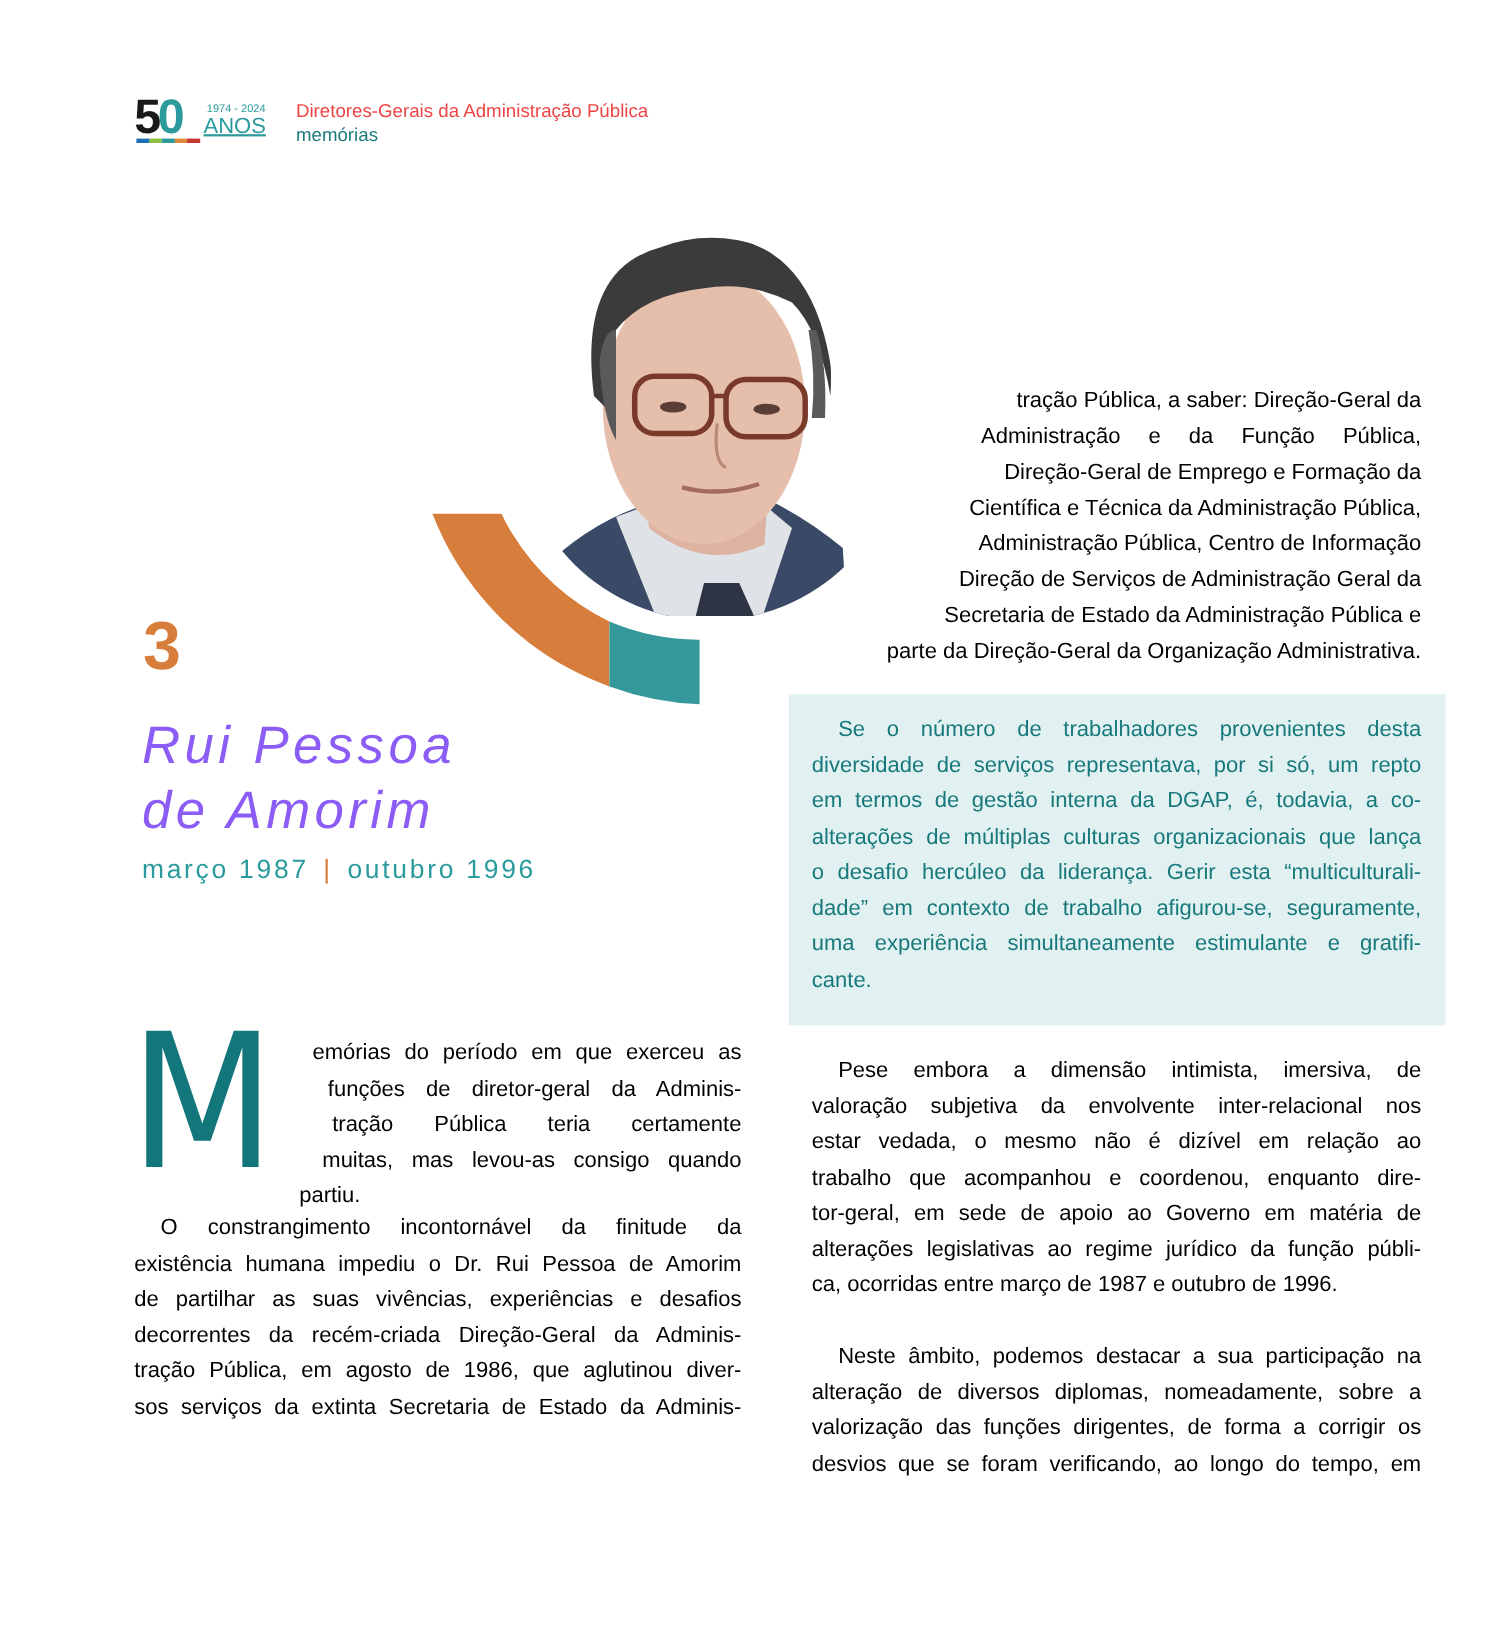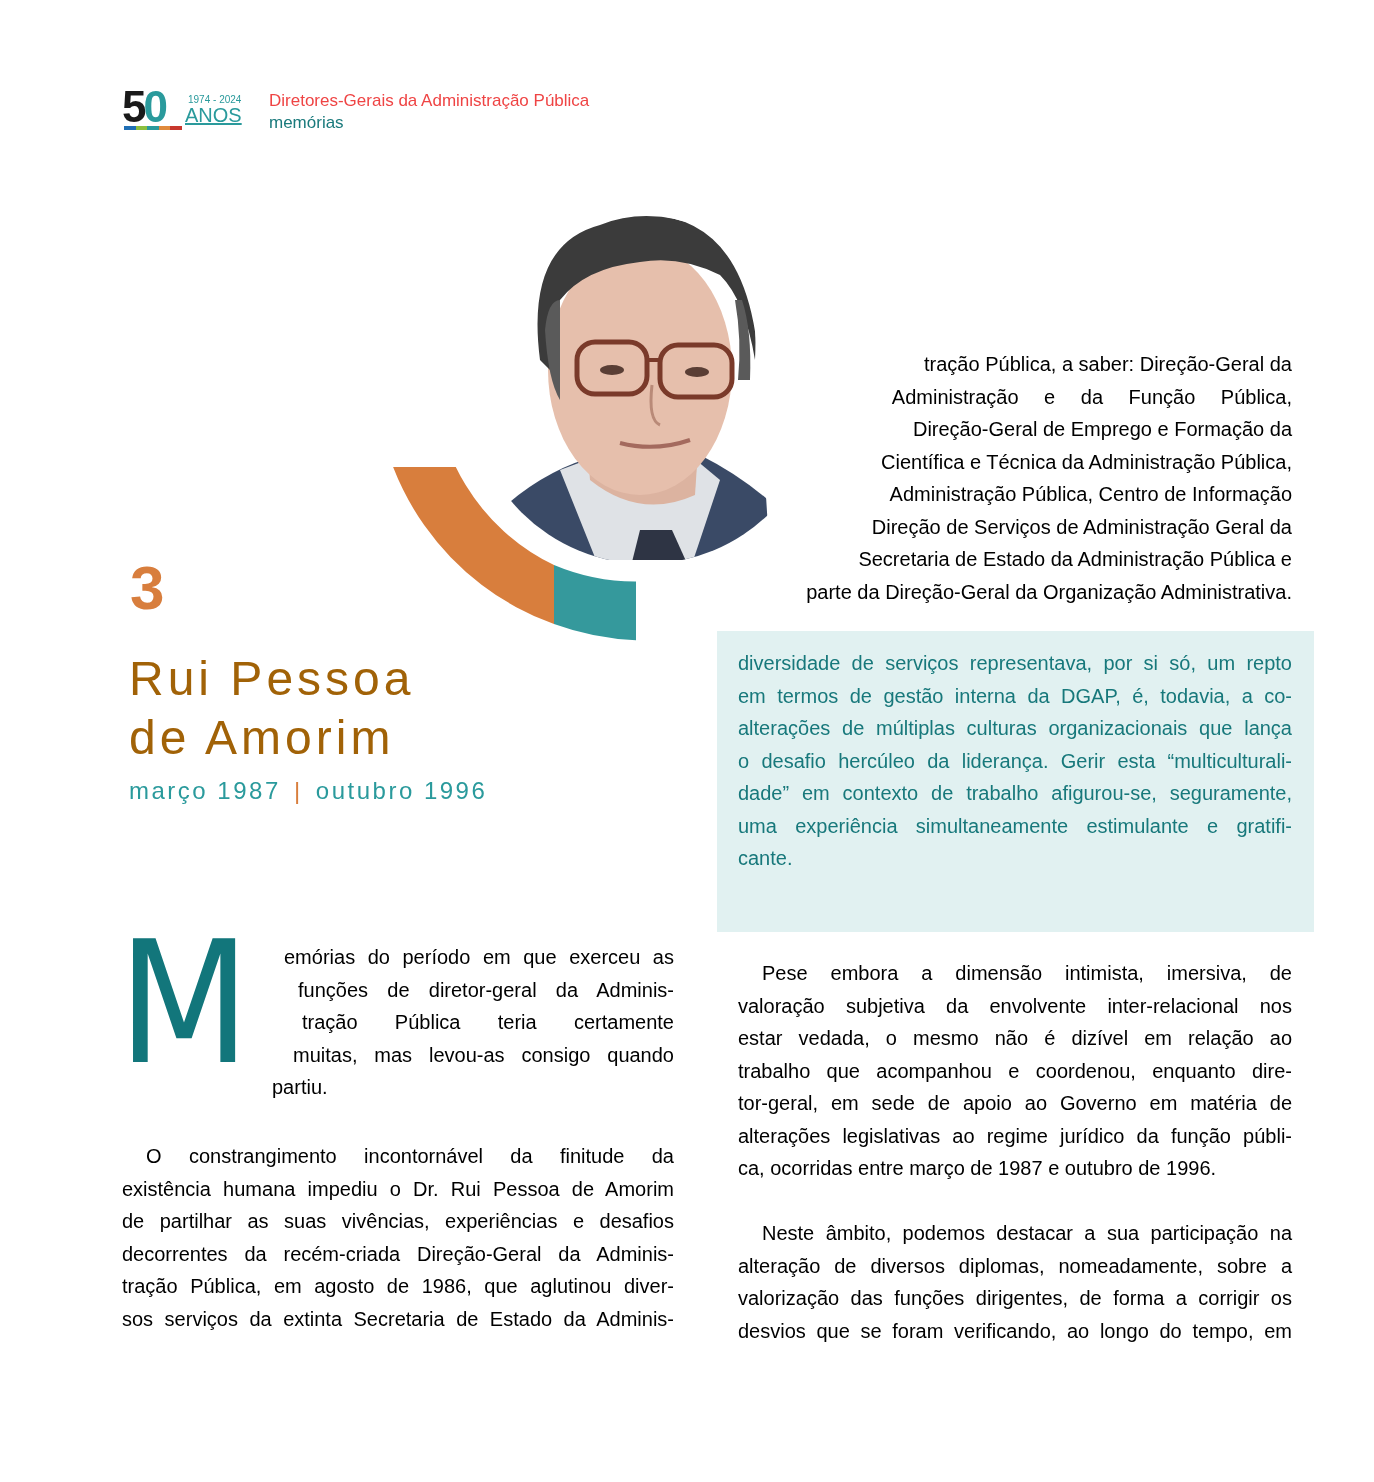--- a/index.html
+++ b/index.html
@@ -17,40 +17,40 @@
   .logo-bar span { flex: 1; }
   .header-title { left: 269px; top: 91px; font-size: 17px; color: #ef4444; }
   .header-sub { left: 269px; top: 113px; font-size: 17px; color: #1a7a7c; }
 
   
   .arc { left: 0; top: 0; }
   .portrait { left: 470px; top: 200px; }
 
   
   .chapter-num { left: 130px; top: 548px; font-size: 62px; font-weight: bold; color: #d87e3d; line-height: 80px; }
-  .name-line { left: 129px; font-size: 48px; color: #a16207; letter-spacing: 4px; line-height: 56px; }
+  .name-line { left: 129px; font-size: 48px; color: #8b5cf6; letter-spacing: 4px; line-height: 56px; font-style: italic; }
   .name-1 { top: 651px; }
   .name-2 { top: 710px; }
   .dates { left: 129px; top: 777px; font-size: 24px; color: #2a9a9c; letter-spacing: 2.5px; }
   .dates .sep { color: #d87e3d; padding: 0 4px; }
 
   
   .p { font-size: 20px; line-height: 32.5px; text-align: justify; color: #000000; }
   .p .ln { display: block; white-space: nowrap; }
   .just { text-align: justify; text-align-last: justify; }
 
   .right-intro { left: 738px; top: 348px; width: 554px; }
   .right-intro .ln { text-align: right; }
 
   .quote-box { left: 717px; top: 631px; width: 597px; height: 301px; background: #e1f1f1; }
   .quote { left: 738px; top: 647px; width: 554px; color: #17787b; }
 
   .dropcap { left: 118px; top: 918px; font-size: 170px; line-height: 170px; color: #12767b; font-weight: normal; font-family: "DejaVu Sans", sans-serif; transform: scaleX(0.9); transform-origin: left top; }
   .left-intro { left: 272px; top: 941px; width: 402px; }
-  .left-p2 { left: 122px; top: 1140px; width: 552px; }
+  .left-p2 { left: 122px; top: 1100px; width: 552px; }
   .right-p2 { left: 738px; top: 957px; width: 554px; }
   .right-p3 { left: 738px; top: 1217px; width: 554px; }
 </style>
 </head>
 <body>
 
 <div class="abs logo">
   <div class="logo-50"><span>5</span><span class="zero">0</span></div>
   <div class="logo-years">1974 - 2024</div>
   <div class="logo-anos">ANOS</div>
@@ -133,20 +133,21 @@
   <span class="ln">Direção-Geral de Emprego e Formação da</span>
   <span class="ln">Científica e Técnica da Administração Pública,</span>
   <span class="ln">Administração Pública, Centro de Informação</span>
   <span class="ln">Direção de Serviços de Administração Geral da</span>
   <span class="ln">Secretaria de Estado da Administração Pública e</span>
   <span class="ln">parte da Direção-Geral da Organização Administrativa.</span>
 </div>
 
 <div class="abs quote-box"></div>
 <div class="abs p quote">
+  <span class="ln just" style="padding-left:24px">Se o número de trabalhadores provenientes desta</span>
   <span class="ln just">diversidade de serviços representava, por si só, um repto</span>
   <span class="ln just">em termos de gestão interna da DGAP, é, todavia, a co-</span>
   <span class="ln just">alterações de múltiplas culturas organizacionais que lança</span>
   <span class="ln just">o desafio hercúleo da liderança. Gerir esta “multiculturali-</span>
   <span class="ln just">dade” em contexto de trabalho afigurou-se, seguramente,</span>
   <span class="ln just">uma experiência simultaneamente estimulante e gratifi-</span>
   <span class="ln">cante.</span>
 </div>
 
 <div class="abs dropcap">M</div>

